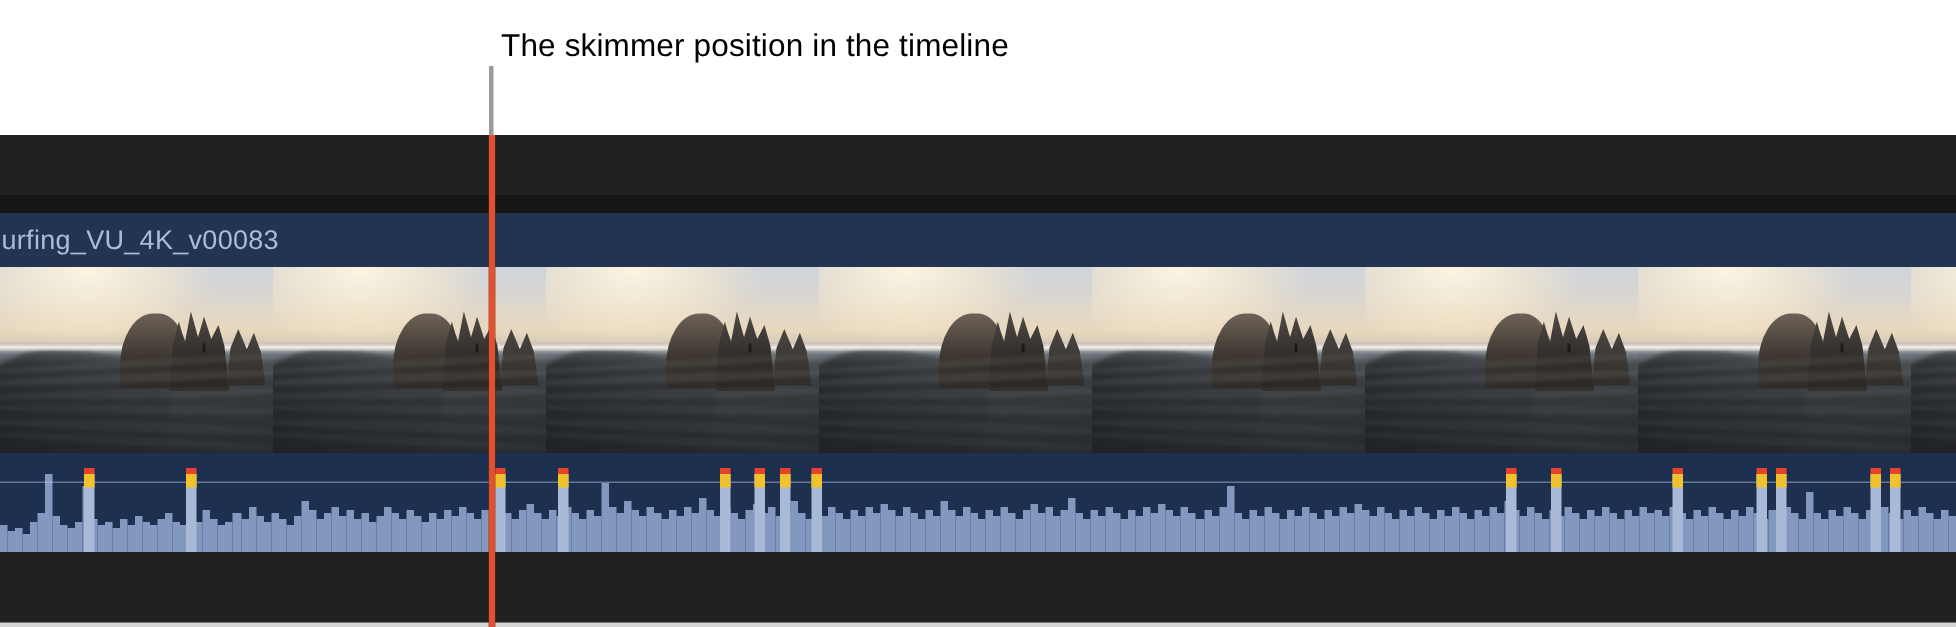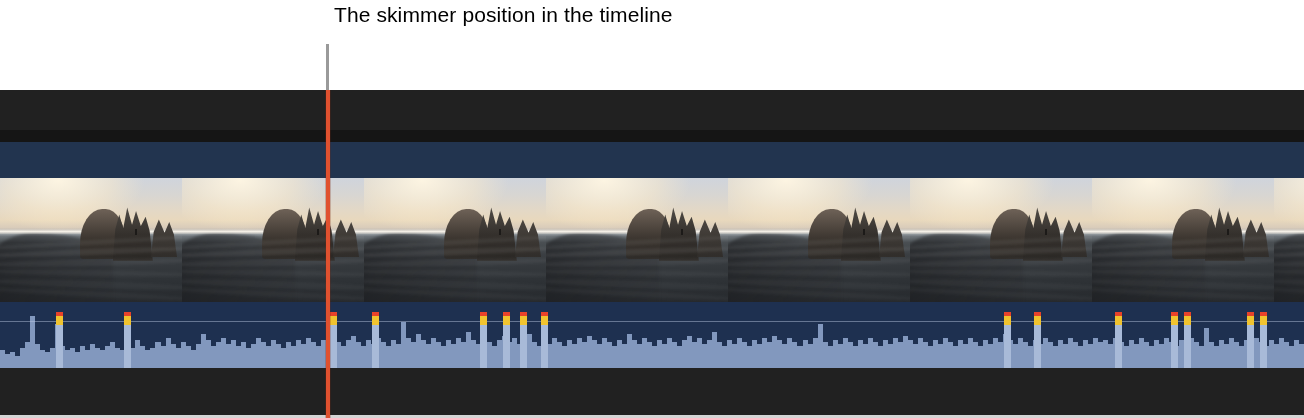--- a/index.html
+++ b/index.html
@@ -25,21 +25,21 @@
   .caption {
     position: absolute;
     left: 334px;
     top: 0px;
     width: 620px;
     height: 88px;
     color: #000000;
     font-size: 21px;
     line-height: 30px;
     letter-spacing: 0.1px;
-    padding-top: 0;
+    padding-top: 16px;
     box-sizing: border-box;
   }
   .caption-line { display: block; white-space: nowrap; }
 
   
   .leader-line {
     position: absolute;
     left: 326px;
     top: 44px;
     width: 3px;
@@ -293,20 +293,23 @@
   </div>
 
   <div class="leader-line"></div>
 
   <div class="timeline">
 
     <div class="timeline-band"></div>
 
     <div class="clip">
 
+      <div class="clip-titlebar">
+        <span class="clip-title">urfing_VU_4K_v00083</span>
+      </div>
 
       <div class="filmstrip" id="filmstrip">
           <div class="frame">
             <div class="frame-inner"></div>
             <div class="rock-mass"></div>
             <div class="frame-horizon"></div>
             <div class="stack-a"></div>
             <div class="stack-b"></div>
             <div class="stack-c"></div>
             <div class="figure"></div>

